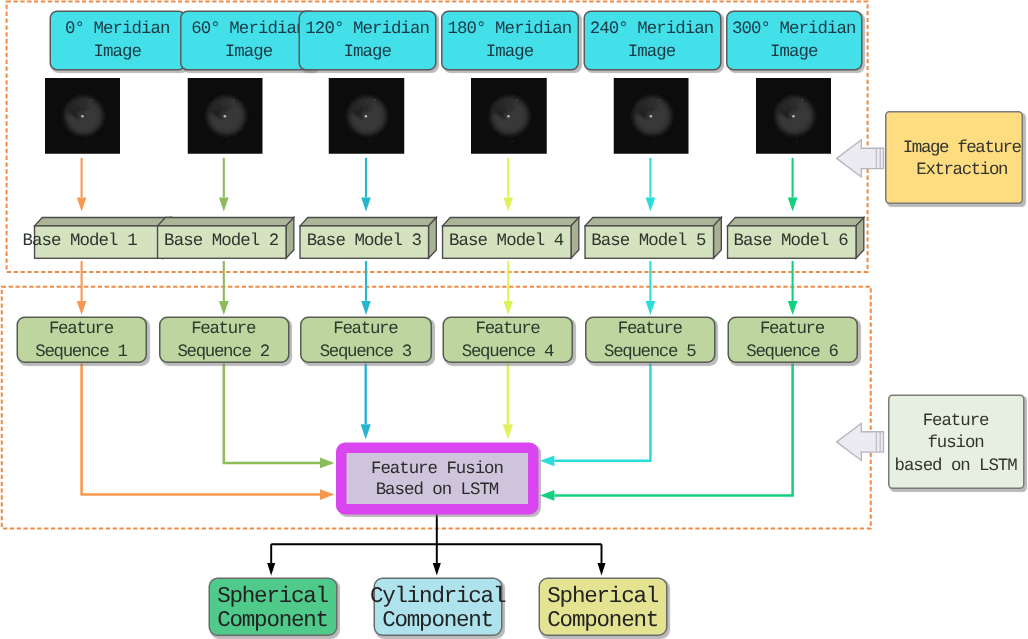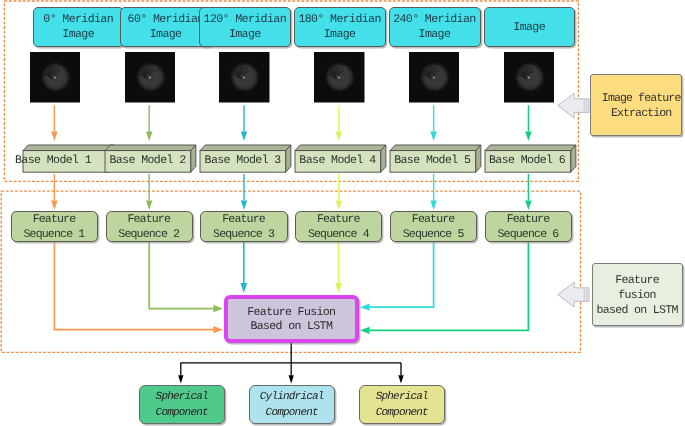--- a/index.html
+++ b/index.html
@@ -20,31 +20,31 @@
   .cube{position:absolute;}
   .cube .lbl{position:absolute;left:0;width:100%;text-align:center;
              font-size:11.6px;letter-spacing:-0.61px;text-indent:-0.61px;color:#2c352c;}
 
   .fseq{position:absolute;box-sizing:border-box;border:1px solid #575c52;
         border-radius:5.5px;background:#BED5A0;
         display:flex;flex-direction:column;align-items:center;justify-content:center;
         font-size:11.6px;letter-spacing:-0.87px;text-indent:-0.87px;line-height:15.2px;color:#2a3a2c;padding-top:1.6px;
         box-shadow:1.4px 1.4px 0.6px rgba(130,130,130,0.55);}
 
-  .lstm{position:absolute;box-sizing:border-box;border:4px solid #d946ef;
+  .lstm{position:absolute;box-sizing:border-box;border:7px solid #d946ef;
         border-radius:6px;background:#CEC4DC;
         display:flex;flex-direction:column;align-items:center;justify-content:center;
         font-size:11.6px;letter-spacing:-0.67px;text-indent:-0.67px;line-height:14.2px;color:#2b2b2b;padding-top:2px;
         box-shadow:1.4px 1.4px 0.6px rgba(130,130,130,0.55);}
 
   .outbox{position:absolute;box-sizing:border-box;border:1px solid #6a6a6a;
         border-radius:6px;
         display:flex;flex-direction:column;align-items:center;justify-content:center;
-        font-size:11px;letter-spacing:-0.8px;text-indent:-0.8px;line-height:15.2px;color:#222;padding-top:2px;
-        box-shadow:1.4px 1.4px 0.6px rgba(130,130,130,0.55);font-style:italic;}
+        font-size:15px;letter-spacing:-0.8px;text-indent:-0.8px;line-height:15.2px;color:#222;padding-top:2px;
+        box-shadow:1.4px 1.4px 0.6px rgba(130,130,130,0.55);}
 
   .note{position:absolute;box-sizing:border-box;border:1px solid #7b7b7b;
         border-radius:3px;
         display:flex;flex-direction:column;align-items:center;justify-content:center;
         font-size:11.6px;letter-spacing:-0.91px;text-indent:-0.91px;line-height:15.4px;color:#33342f;padding-top:1.6px;
         box-shadow:1.4px 1.4px 0.6px rgba(130,130,130,0.55);}
 
   svg.ov{position:absolute;left:0;top:0;width:685px;height:426px;overflow:visible;}
 </style>
 </head>
@@ -171,20 +171,21 @@
       </div>
       <div class="mbox" style="left:294px;top:7.3px;width:91.8px;height:39.6px;background:#43E0EA;">
         <div>180° Meridian</div>
         <div>Image</div>
       </div>
       <div class="mbox" style="left:388.8px;top:7.3px;width:91.8px;height:39.6px;background:#43E0EA;">
         <div>240° Meridian</div>
         <div>Image</div>
       </div>
       <div class="mbox" style="left:483.6px;top:7.3px;width:91.8px;height:39.6px;background:#43E0EA;">
+        <div>300° Meridian</div>
         <div>Image</div>
       </div>
       <div class="fundus" style="left:29.75px;top:52px;width:50.5px;height:50.5px;"><svg width="50.5" height="50.5" viewBox="0 0 50 50">
           <defs>
             <radialGradient id="fg0" cx="48%" cy="50%" r="52%">
               <stop offset="0%" stop-color="#373737"></stop>
               <stop offset="58%" stop-color="#383838"></stop>
               <stop offset="82%" stop-color="#343434"></stop>
               <stop offset="94%" stop-color="#252525"></stop>
               <stop offset="100%" stop-color="#121212"></stop>

